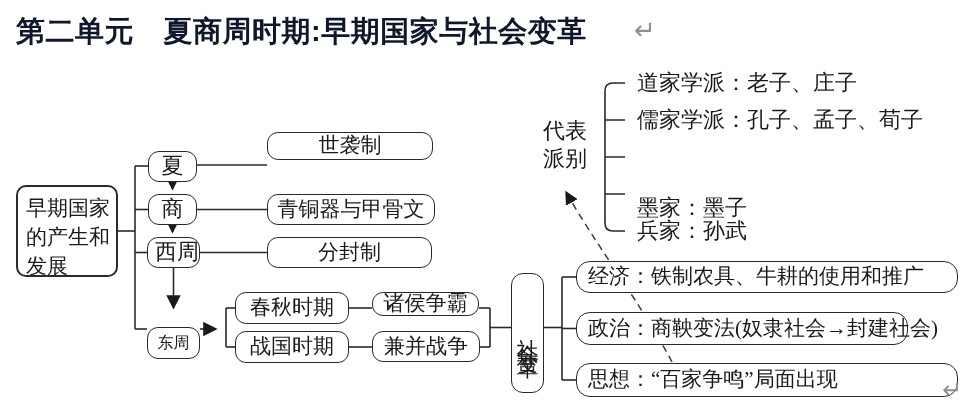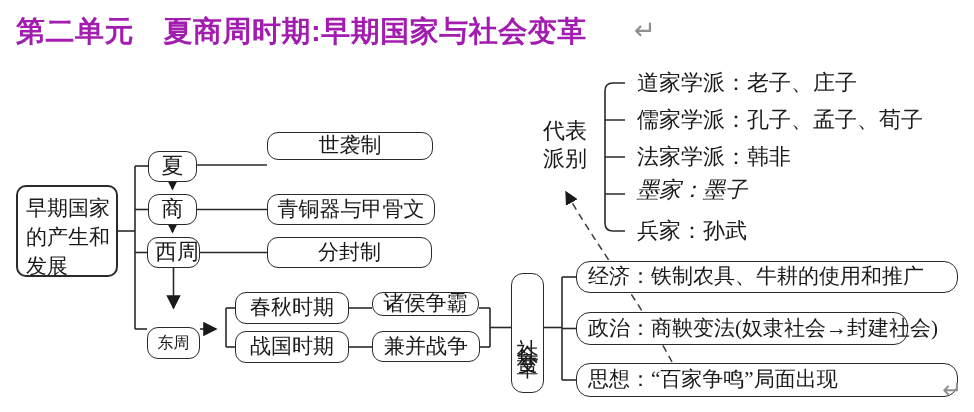--- a/index.html
+++ b/index.html
@@ -4,21 +4,21 @@
 <style>
   html,body{margin:0;padding:0;background:#ffffff;}
   *{box-sizing:border-box;}
   #canvas{
     position:relative;width:974px;height:412px;background:#ffffff;
     font-family:"Liberation Serif", serif;color:#1a1a1a;overflow:hidden;
   }
   .title{
     position:absolute;left:16px;top:12px;
     font-family:"Liberation Sans", sans-serif;
-    font-size:29px;font-weight:700;color:#a21caf;letter-spacing:0.5px;white-space:nowrap;
+    font-size:29px;font-weight:700;color:#0f172a;letter-spacing:0.5px;white-space:nowrap;
   }
   .pmark{
     position:absolute;color:#8f8f8f;font-family:"DejaVu Sans", sans-serif;
     font-size:24px;line-height:1;
   }
   .box{
     position:absolute;border:1.5px solid #2a2a2a;border-radius:11px;background:#fff;
     display:flex;align-items:center;justify-content:center;
     font-size:21px;line-height:1.2;text-align:center;white-space:nowrap;
   }
@@ -156,19 +156,18 @@
   <div class="box aspect-box" style="left:576px;top:312px;width:332px;height:33px;">
     <span>政治：商鞅变法(奴隶社会→封建社会)</span>
   </div>
   <div class="box aspect-box" style="left:576px;top:363px;width:382px;height:34px;">
     <span>思想：“百家争鸣”局面出现</span>
   </div>
 
   <div class="schools-label">代表派别</div>
   <div class="school-item" style="top:69px;">道家学派：老子、庄子</div>
   <div class="school-item" style="top:106px;">儒家学派：孔子、孟子、荀子</div>
-  <div class="school-item" style="top:143px;">法家学派：韩非</div>
-  <div class="school-item" style="top:176px;font-style:italic;">墨家：墨子</div>
+  <div class="school-item" style="top:194px;">墨家：墨子</div>
   <div class="school-item" style="top:217px;">兵家：孙武</div>
 
   <span class="pmark" style="left:942px;top:378px;">↵</span>
 
 </div>
 
 </body></html>

